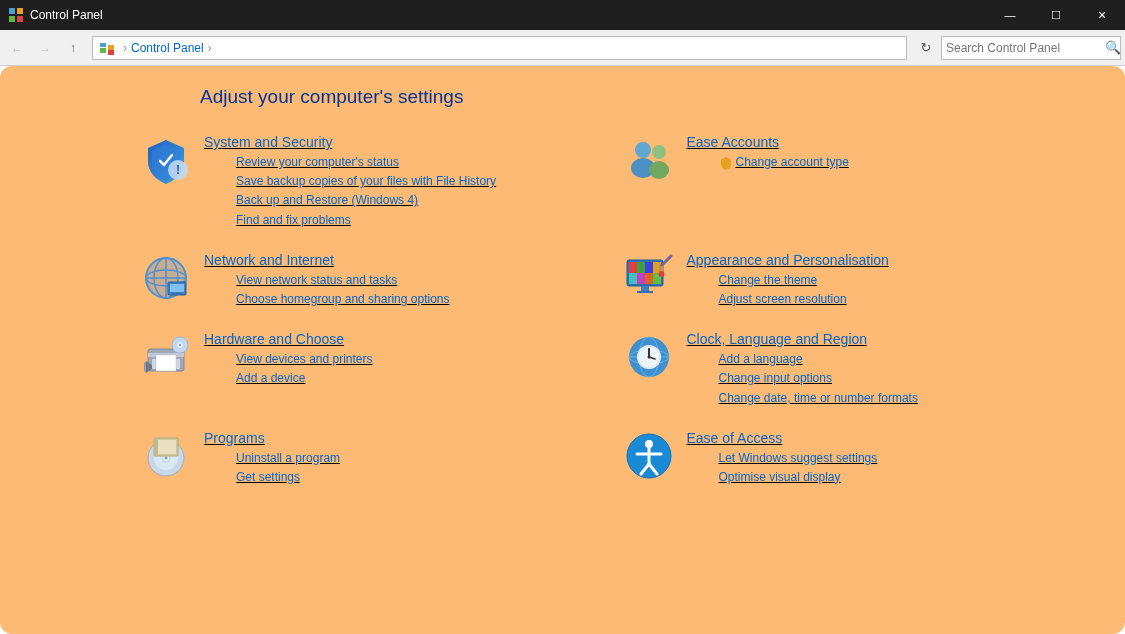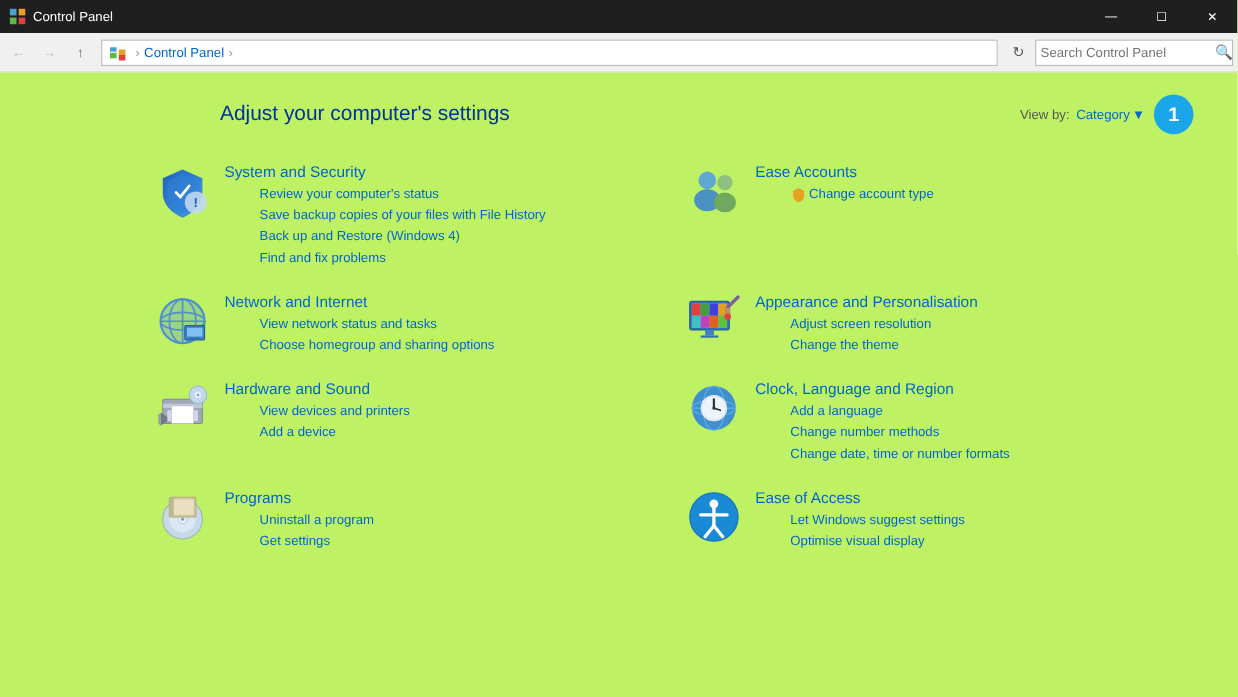--- a/index.html
+++ b/index.html
@@ -127,25 +127,26 @@
       display: flex;
       align-items: center;
       justify-content: center;
       color: #555;
       font-size: 13px;
       cursor: pointer;
     }
 
     
     .main {
-      background: #bef264;
+      background: #fdba74;
       height: calc(634px - 30px - 36px);
       display: flex;
       flex-direction: column;
       padding: 20px 0;
+      border-radius: 12px;
     }
     .content-header {
       display: flex;
       align-items: center;
       justify-content: space-between;
       padding: 0 40px 20px 200px;
     }
     .content-title {
       font-size: 19px;
       color: #003399;
@@ -195,21 +196,21 @@
     }
     .cat-icon {
       width: 52px;
       height: 52px;
       flex-shrink: 0;
       display: flex;
       align-items: center;
       justify-content: center;
     }
     .cat-icon svg { width: 52px; height: 52px; }
-    .cat-content { flex: 1; }
+    .cat-content { flex: 1; text-decoration: underline; }
     .cat-title {
       font-size: 14px;
       color: #0066cc;
       cursor: pointer;
       display: block;
       margin-bottom: 3px;
       text-decoration: none;
     }
     .cat-link {
       font-size: 12px;
@@ -264,30 +265,20 @@
 
   <div class="search-bar">
     <input type="text" placeholder="Search Control Panel" style="">
     <div class="search-bar-icon">🔍</div>
   </div>
 </div>
 
 <div class="main">
   <div class="content-header">
     <span class="content-title">Adjust your computer's settings</span>
-    <div style="display:flex;align-items:center;gap:8px;">
-      <div class="view-by">
-        <span class="view-by-label">View by:</span>
-        <div class="view-by-dropdown">
-          <span>Category</span>
-          <span>▼</span>
-        </div>
-      </div>
-      <div class="category-badge">1</div>
-    </div>
   </div>
 
   <div class="categories-grid">
 
     <div class="category-item">
       <div class="cat-icon">
         <svg viewBox="0 0 52 52">
           <defs>
             <linearGradient id="shieldGrad" x1="0%" y1="0%" x2="100%" y2="100%">
               <stop offset="0%" style="stop-color:#2060c0"></stop>
@@ -373,22 +364,22 @@
           <rect x="18" y="34" width="8" height="5" fill="#4080c0"></rect>
           <rect x="14" y="39" width="16" height="2" fill="#3070b0"></rect>
 
           <line x1="38" y1="14" x2="48" y2="4" stroke="#8060a0" stroke-width="3" stroke-linecap="round"></line>
           <rect x="36" y="14" width="5" height="8" rx="1" fill="#c09060"></rect>
           <circle cx="38.5" cy="22" r="3" fill="#e04040"></circle>
         </svg>
       </div>
       <div class="cat-content">
         <a class="cat-title">Appearance and Personalisation</a>
+        <a class="cat-link">Change the theme</a>
         <a class="cat-link">Adjust screen resolution</a>
-        <a class="cat-link">Change the theme</a>
       </div>
     </div>
 
     <div class="category-item">
       <div class="cat-icon">
         <svg viewBox="0 0 52 52">
 
           <rect x="8" y="18" width="36" height="22" rx="2" fill="#a0a8b8" stroke="#808898" stroke-width="1"></rect>
           <rect x="8" y="22" width="36" height="4" fill="#c0c8d8"></rect>
           <rect x="12" y="28" width="28" height="10" rx="1" fill="#d0d8e8"></rect>
@@ -397,21 +388,21 @@
 
           <circle cx="40" cy="14" r="8" fill="#c0d8f0" stroke="#a0b8d0" stroke-width="1"></circle>
           <circle cx="40" cy="14" r="3" fill="#e0ecf8"></circle>
           <circle cx="40" cy="14" r="1" fill="#808898"></circle>
 
           <polygon points="6,30 6,42 12,38 12,34" fill="#707888"></polygon>
           <polygon points="4,32 4,40 6,42 6,30" fill="#909aa8"></polygon>
         </svg>
       </div>
       <div class="cat-content">
-        <a class="cat-title">Hardware and Sound</a>
+        <a class="cat-title">Hardware and Choose</a>
         <a class="cat-link">View devices and printers</a>
         <a class="cat-link">Add a device</a>
       </div>
     </div>
 
     <div class="category-item">
       <div class="cat-icon">
         <svg viewBox="0 0 52 52">
 
           <circle cx="26" cy="26" r="20" fill="#4090d0"></circle>
@@ -423,21 +414,21 @@
           <circle cx="26" cy="26" r="11" fill="none" stroke="#ccc" stroke-width="0.5"></circle>
 
           <line x1="26" y1="26" x2="26" y2="18" stroke="#333" stroke-width="2" stroke-linecap="round"></line>
           <line x1="26" y1="26" x2="32" y2="28" stroke="#333" stroke-width="1.5" stroke-linecap="round"></line>
           <circle cx="26" cy="26" r="1.5" fill="#333"></circle>
         </svg>
       </div>
       <div class="cat-content">
         <a class="cat-title">Clock, Language and Region</a>
         <a class="cat-link">Add a language</a>
-        <a class="cat-link">Change number methods</a>
+        <a class="cat-link">Change input options</a>
         <a class="cat-link">Change date, time or number formats</a>
       </div>
     </div>
 
     <div class="category-item">
       <div class="cat-icon">
         <svg viewBox="0 0 52 52">
 
           <circle cx="26" cy="28" r="18" fill="#c8d8e8" stroke="#a0b0c0" stroke-width="1"></circle>
           <circle cx="26" cy="28" r="12" fill="#d8e8f4"></circle>

